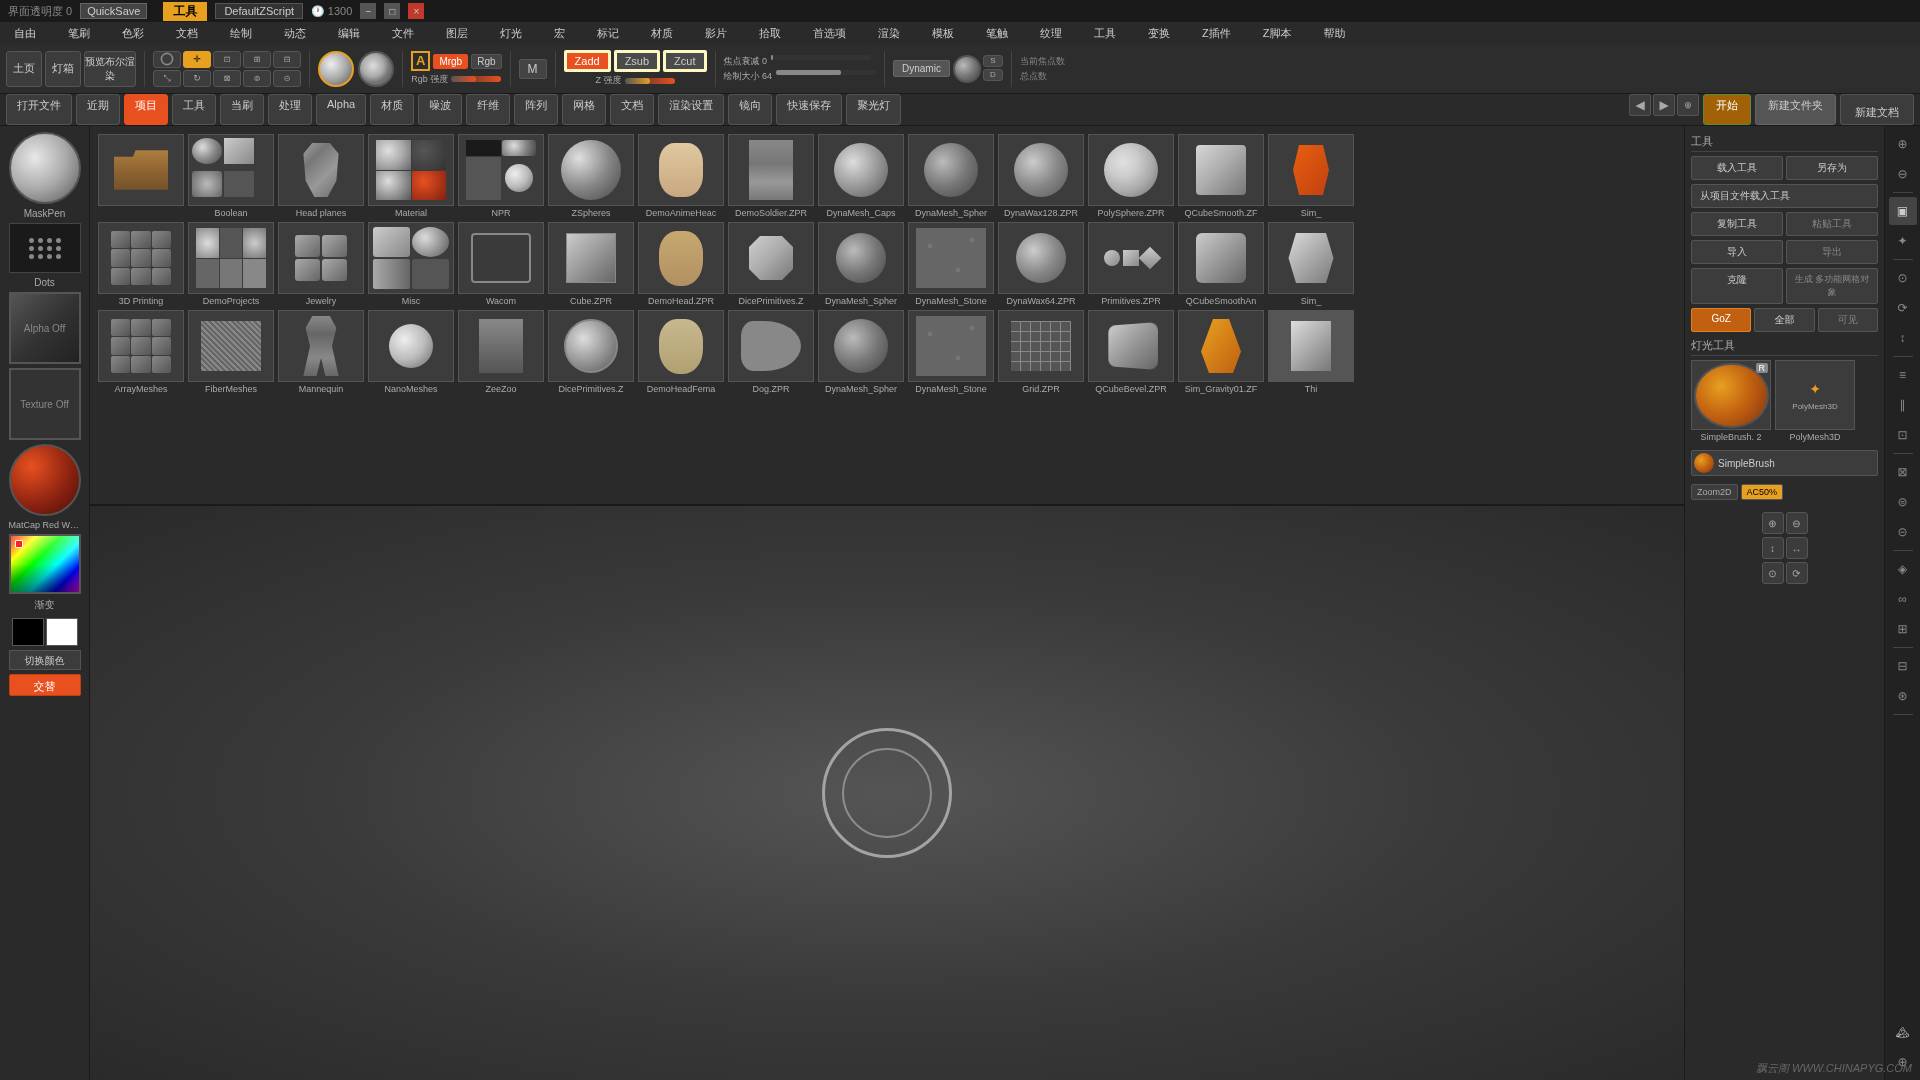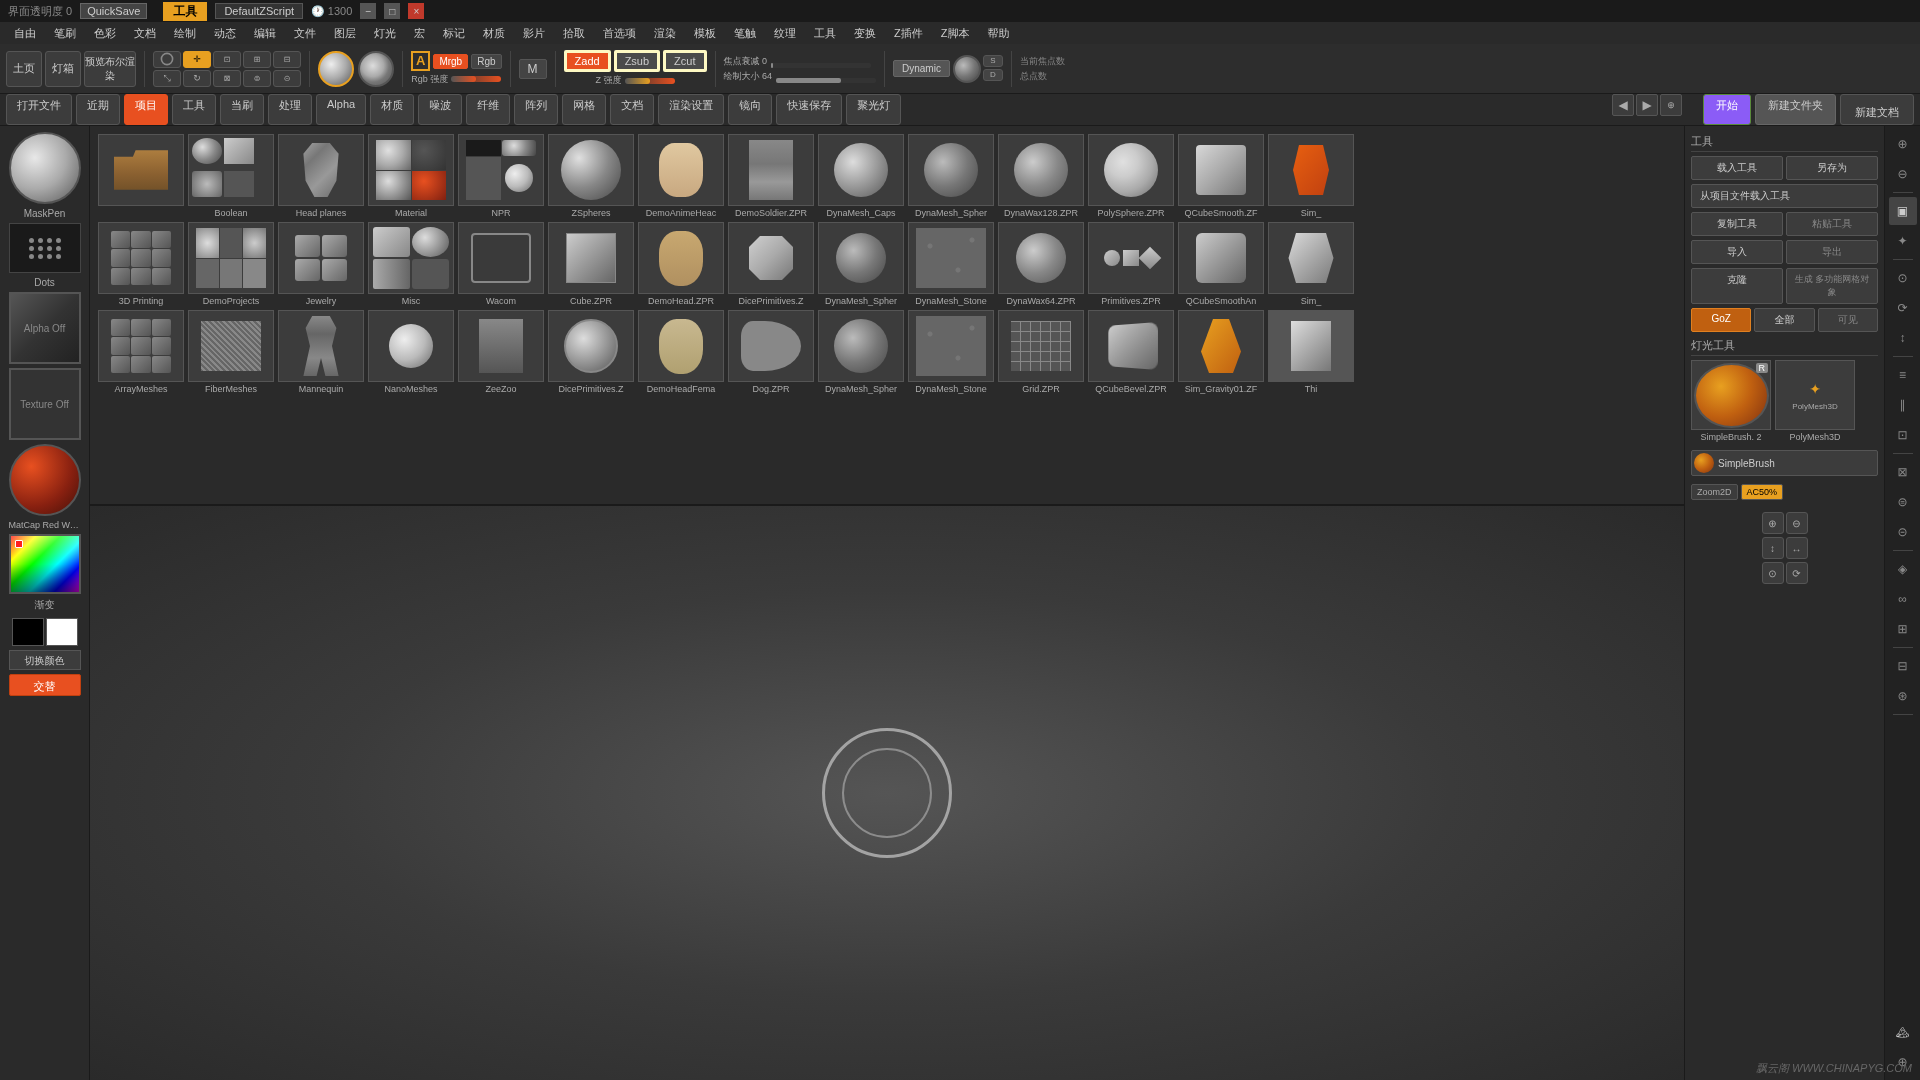--- a/index.html
+++ b/index.html
@@ -60,21 +60,21 @@
       margin-left: 4px;
     }
 
     
     #menu-bar {
       height: 22px;
       background: #2a2a2a;
       display: flex;
       align-items: center;
       padding: 0 6px;
-      gap: 2px;
+      gap: 16px;
     }
     .menu-item {
       padding: 2px 8px;
       color: #ccc;
       font-size: 11px;
       cursor: pointer;
       border-radius: 2px;
     }
 
     
@@ -167,21 +167,21 @@
     .zadd-btn.active { background: #e85020; color: #fff; }
 
     .focal-section {
       display: flex;
       flex-direction: column;
       gap: 2px;
       font-size: 10px;
     }
     .focal-row {
       display: flex;
-      align-items: flex-end;
+      align-items: flex-start;
       gap: 4px;
     }
     .focal-slider {
       width: 80px;
       height: 5px;
       background: #333;
       border-radius: 2px;
       position: relative;
       cursor: pointer;
     }
@@ -215,26 +215,25 @@
       background: #3c3c3c;
       border: 1px solid #555;
       border-radius: 3px;
       cursor: pointer;
       color: #ccc;
     }
     .tab-btn.active { background: #e85020; color: #fff; border-color: #e85020; }
     .action-btn {
       padding: 3px 12px;
       font-size: 11px;
-      background: #8b5cf6;
+      background: #a16207;
       border: 1px solid #5a8a3a;
       border-radius: 3px;
       cursor: pointer;
       color: #fff;
-      margin-left: 17px;
     }
     .new-file-btn {
       padding: 3px 12px;
       font-size: 11px;
       background: #555;
       border: 1px solid #666;
       border-radius: 3px;
       cursor: pointer;
       color: #ccc;
     }

